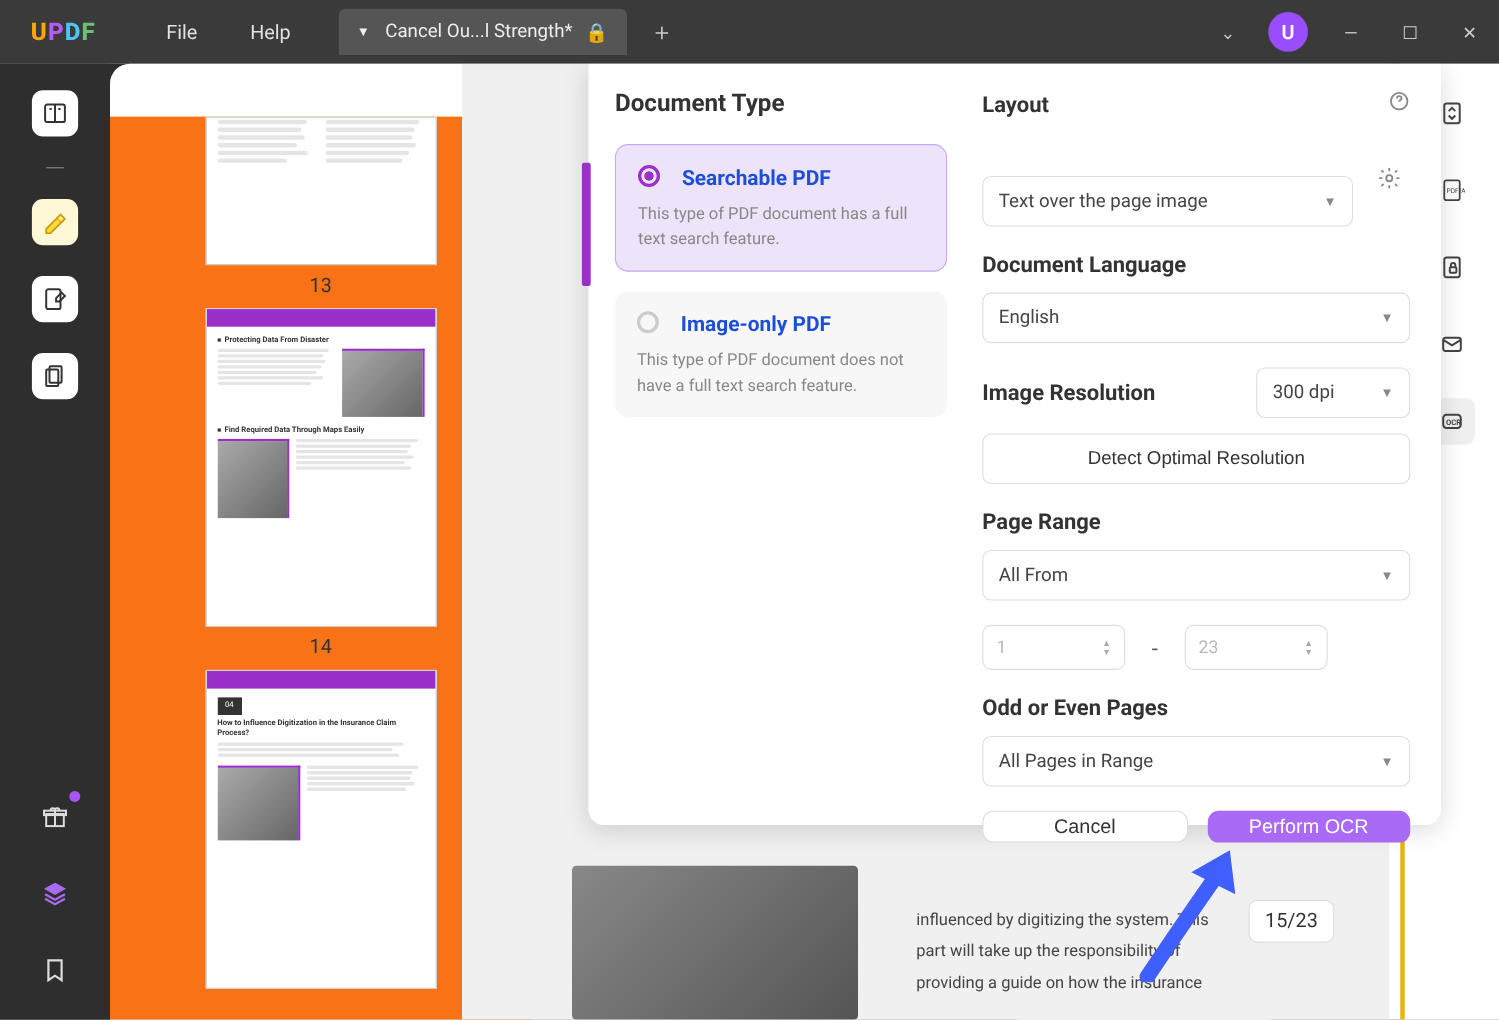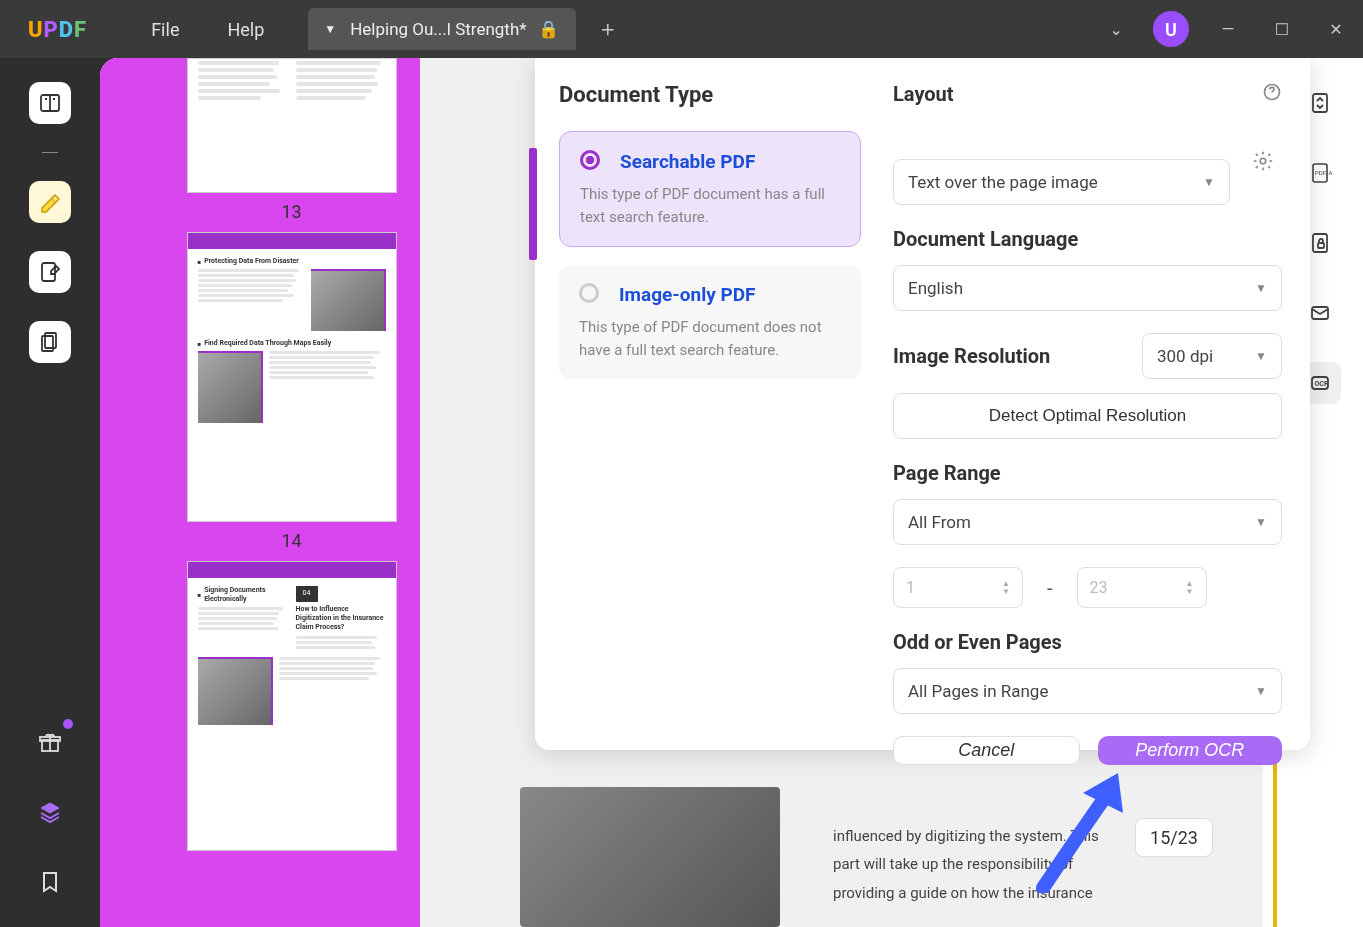--- a/index.html
+++ b/index.html
@@ -26,21 +26,21 @@
 .rail-btn { width: 42px; height: 42px; display: flex; align-items: center; justify-content: center; border-radius: 10px; background: #fff; cursor: pointer; color: #333; position: relative;}
 .rail-btn.active { background: #fff8d6; }
 .rail-btn svg { width: 24px; height: 24px; }
 .rail-sep { width: 16px; height: 1px; background: #888; }
 .rail-bottom { margin-top: auto; margin-bottom: 24px; display: flex; flex-direction: column; gap: 28px; align-items: center; }
 .notify-dot { position: absolute; top: -2px; right: -2px; width: 10px; height: 10px; background: #a855f7; border-radius: 50%; }
 
 .content { flex: 1; background: #fff; border-radius: 18px 0 0 0; display: flex; overflow: hidden; position: relative; }
 
 
-.thumbs { width: 383px; background: #d946ef; overflow-y: auto; padding: 0 40px; }
+.thumbs { width: 383px; background: #f97316; overflow-y: auto; padding: 0 40px; margin-top: 48px; }
 .thumb { margin-bottom: 10px; }
 .thumb-img { width: 210px; height: 135px; border: 1px solid #ccc; margin: 0 auto; background: #fff; position: relative; overflow: hidden;}
 .thumb-img.tall { height: 290px; }
 .thumb-img .bar-top { height: 16px; background: #9b30c9; }
 .thumb-img .content-sim { padding: 8px 10px; font-size: 6px; color: #555; line-height: 1.3; }
 .thumb-label { text-align: center; font-size: 18px; color: #333; margin-top: 8px; }
 
 
 .doc-bg { position: absolute; left: 320px; right: 100px; top: 0; bottom: 0; background: #f0f0f0; }
 .doc-bg-img { position: absolute; bottom: 0; left: 100px; width: 260px; height: 140px; background: linear-gradient(135deg,#888,#555); border-radius: 4px;}
@@ -75,21 +75,21 @@
 .gear-btn { color: #888; cursor: pointer; padding: 8px;}
 .row-split { display: flex; align-items: center; gap: 14px; }
 .row-split .label-inline { font-size: 20px; font-weight: 700; color: #333; flex:1;}
 .row-split .select { width: 140px; margin-bottom:0;}
 .detect-btn { width: 100%; border: 1px solid #ddd; background: #fff; border-radius: 8px; padding: 12px; font-size: 17px; color: #333; cursor: pointer; margin-top: 14px; margin-bottom: 22px;}
 .range-row { display: flex; align-items: center; gap: 24px; margin-bottom: 22px;}
 .num-input { border: 1px solid #ddd; border-radius: 8px; padding: 10px 12px; width: 130px; font-size: 16px; color: #bbb; display: flex; justify-content: space-between; align-items: center;}
 .num-spin { display: flex; flex-direction: column; font-size: 8px; color: #aaa; line-height: 1;}
 .dash { font-size: 20px; color: #555;}
 .btn-row { display: flex; gap: 18px; margin-top: 8px;}
-.btn { flex: 1; padding: 3px; border-radius: 10px; font-size: 18px; text-align: center; cursor: pointer; border: none; font-style: italic;}
+.btn { flex: 1; padding: 3px; border-radius: 10px; font-size: 18px; text-align: center; cursor: pointer; border: none;}
 .btn-cancel { background: #fff; border: 1px solid #ddd; color: #333;}
 .btn-primary { background: #a96bf5; color: #fff;}
 
 
 .arrow { position: absolute; bottom: 30px; right: 220px; z-index: 50; pointer-events: none;}
 .arrow svg { width: 120px; height: 130px; }
 
 
 .tsim-row { display: flex; gap: 6px; margin-bottom: 6px;}
 .tsim-block { background: #e5e5e5; border-radius: 2px;}
@@ -99,21 +99,21 @@
 </style>
 </head>
 <body>
 
 <div class="titlebar">
   <div class="logo"><span class="u">U</span><span class="p">P</span><span class="d">D</span><span class="f">F</span></div>
   <div class="menu-item">File</div>
   <div class="menu-item">Help</div>
   <div class="tab">
     <span class="dropdown-ind">▼</span>
-    <span>Helping Ou...l Strength*</span>
+    <span>Cancel Ou...l Strength*</span>
     <span class="lock">🔒</span>
   </div>
   <div class="new-tab">＋</div>
   <div class="title-right">
     <div class="chevron-down-title">⌄</div>
     <div class="avatar">U</div>
     <div class="win-btn">—</div>
     <div class="win-btn">☐</div>
     <div class="win-btn">✕</div>
   </div>
@@ -231,28 +231,20 @@
         </div>
         <div class="thumb-label">14</div>
       </div>
 
       <div class="thumb">
         <div class="thumb-img tall">
           <div class="bar-top"></div>
           <div class="content-sim">
             <div style="display:flex;gap:8px;">
               <div style="flex:1;">
-                <div class="tsim-head">Signing Documents Electronically</div>
-                <div class="tsim-block" style="height:3px;width:95%;margin-bottom:2px;"></div>
-                <div class="tsim-block" style="height:3px;width:90%;margin-bottom:2px;"></div>
-                <div class="tsim-block" style="height:3px;width:88%;margin-bottom:2px;"></div>
-                <div class="tsim-block" style="height:3px;width:85%;margin-bottom:2px;"></div>
-                <div class="tsim-block" style="height:3px;width:90%;margin-bottom:2px;"></div>
-              </div>
-              <div style="flex:1;">
                 <div style="background:#333;color:#fff;width:22px;height:16px;font-size:7px;display:flex;align-items:center;justify-content:center;margin-bottom:3px;">04</div>
                 <div style="font-size:7px;font-weight:700;color:#333;line-height:1.3;">How to Influence Digitization in the Insurance Claim Process?</div>
                 <div class="tsim-block" style="height:3px;width:90%;margin:4px 0 2px;"></div>
                 <div class="tsim-block" style="height:3px;width:85%;margin-bottom:2px;"></div>
                 <div class="tsim-block" style="height:3px;width:88%;margin-bottom:2px;"></div>
               </div>
             </div>
             <div class="tsim-row" style="margin-top:6px;">
               <div class="tsim-img" style="width:75px;height:68px;"></div>
               <div style="flex:1;">

